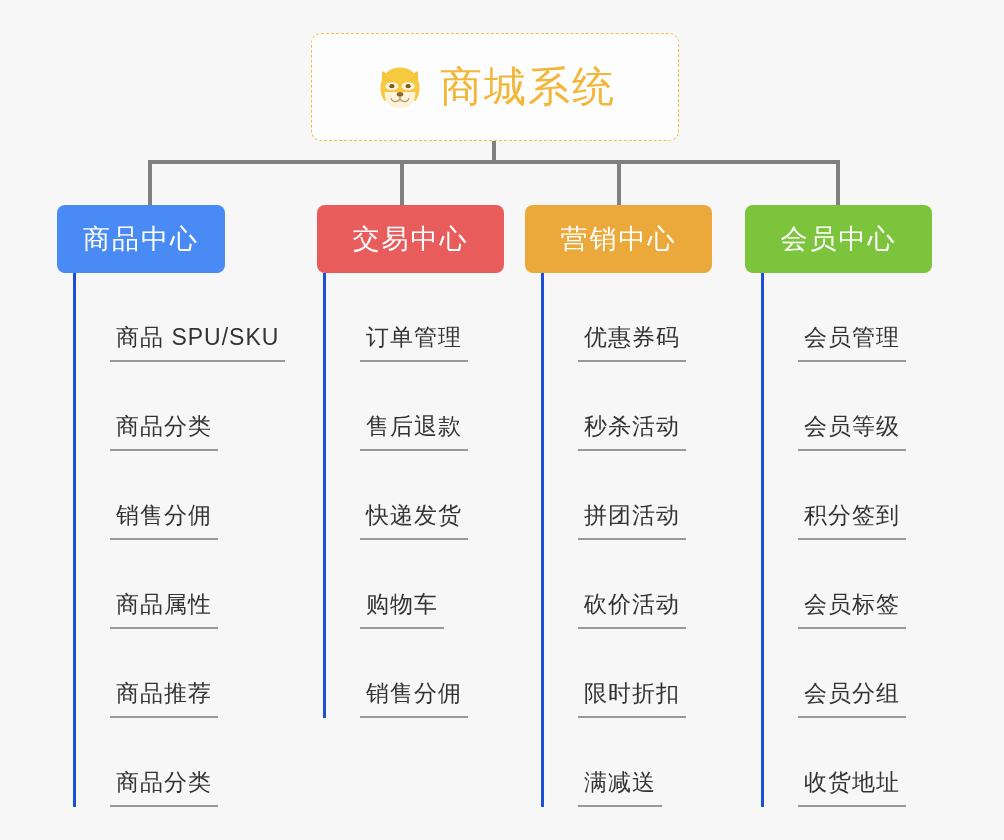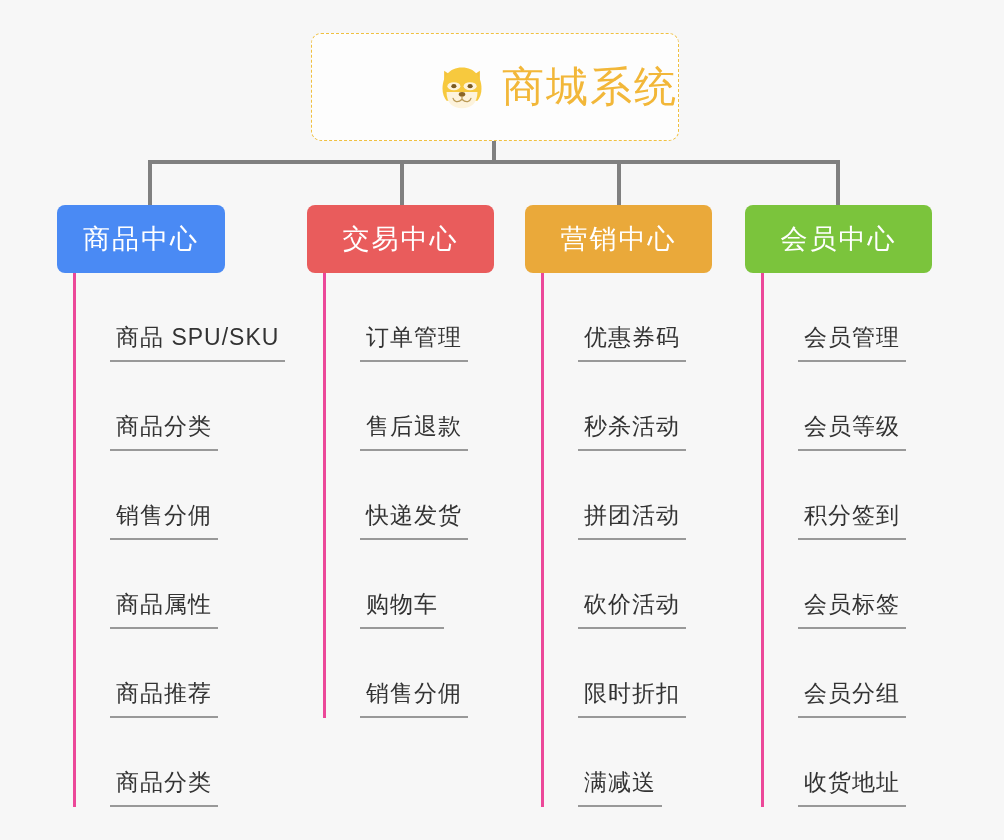--- a/index.html
+++ b/index.html
@@ -26,21 +26,21 @@
     left: 311px;
     top: 33px;
     width: 368px;
     height: 108px;
     box-sizing: border-box;
     background: #fdfdfd;
     border: 1px dashed #f0c040;
     border-radius: 10px;
     display: flex;
     align-items: center;
-    justify-content: flex-end;
+    justify-content: center;
     gap: 14px;
   }
   .root-emoji {
     width: 52px;
     height: 52px;
     flex: 0 0 52px;
     position: relative;
     display: block;
   }
   .root-title {
@@ -93,29 +93,29 @@
     border-radius: 8px;
     display: flex;
     align-items: center;
     justify-content: center;
     color: #ffffff;
     font-size: 27px;
     letter-spacing: 2px;
     box-sizing: border-box;
   }
   .col-1 .col-header { width: 168px; }
-  .col-2 .col-header { width: 187px; }
+  .col-2 .col-header { width: 187px; margin-left: 10px; }
   .col-3 .col-header { width: 187px; }
   .col-4 .col-header { width: 187px; }
 
   
   .col-body {
     position: relative;
     margin-left: 16px;
-    border-left: 3px solid #ec4899;
+    border-left: 3px solid #1d4ed8;
     padding-top: 0;
   }
 
   .leaf {
     position: relative;
     height: 89px;
     display: flex;
     align-items: flex-end;
   }
   .leaf-label {

